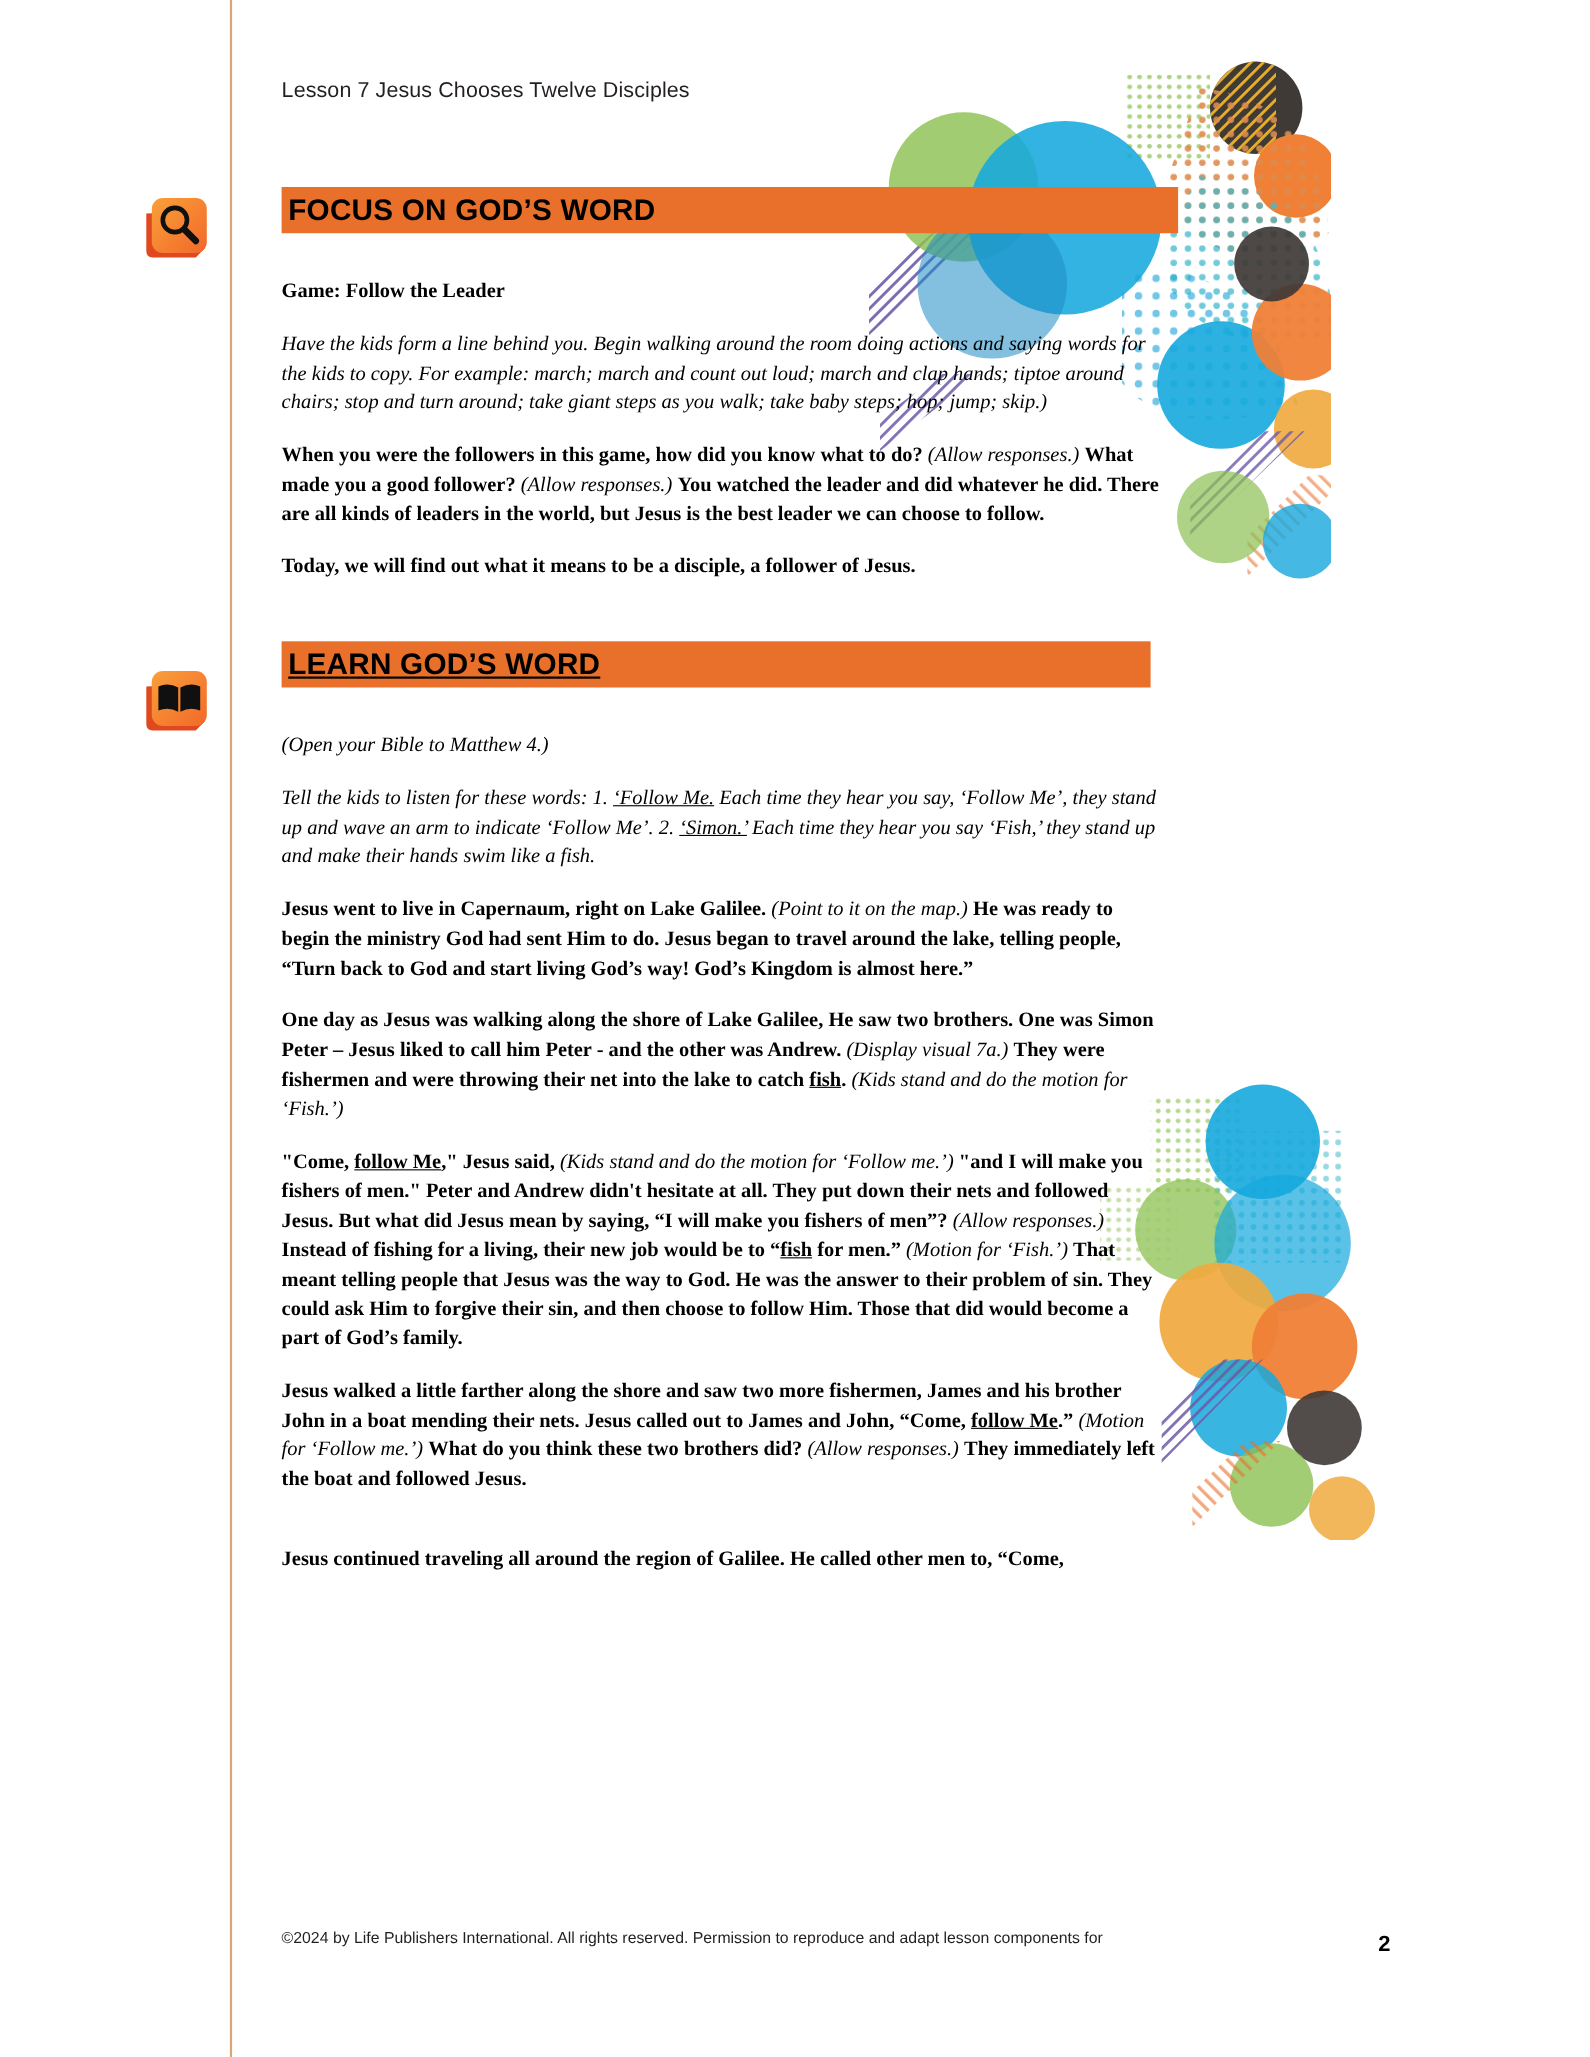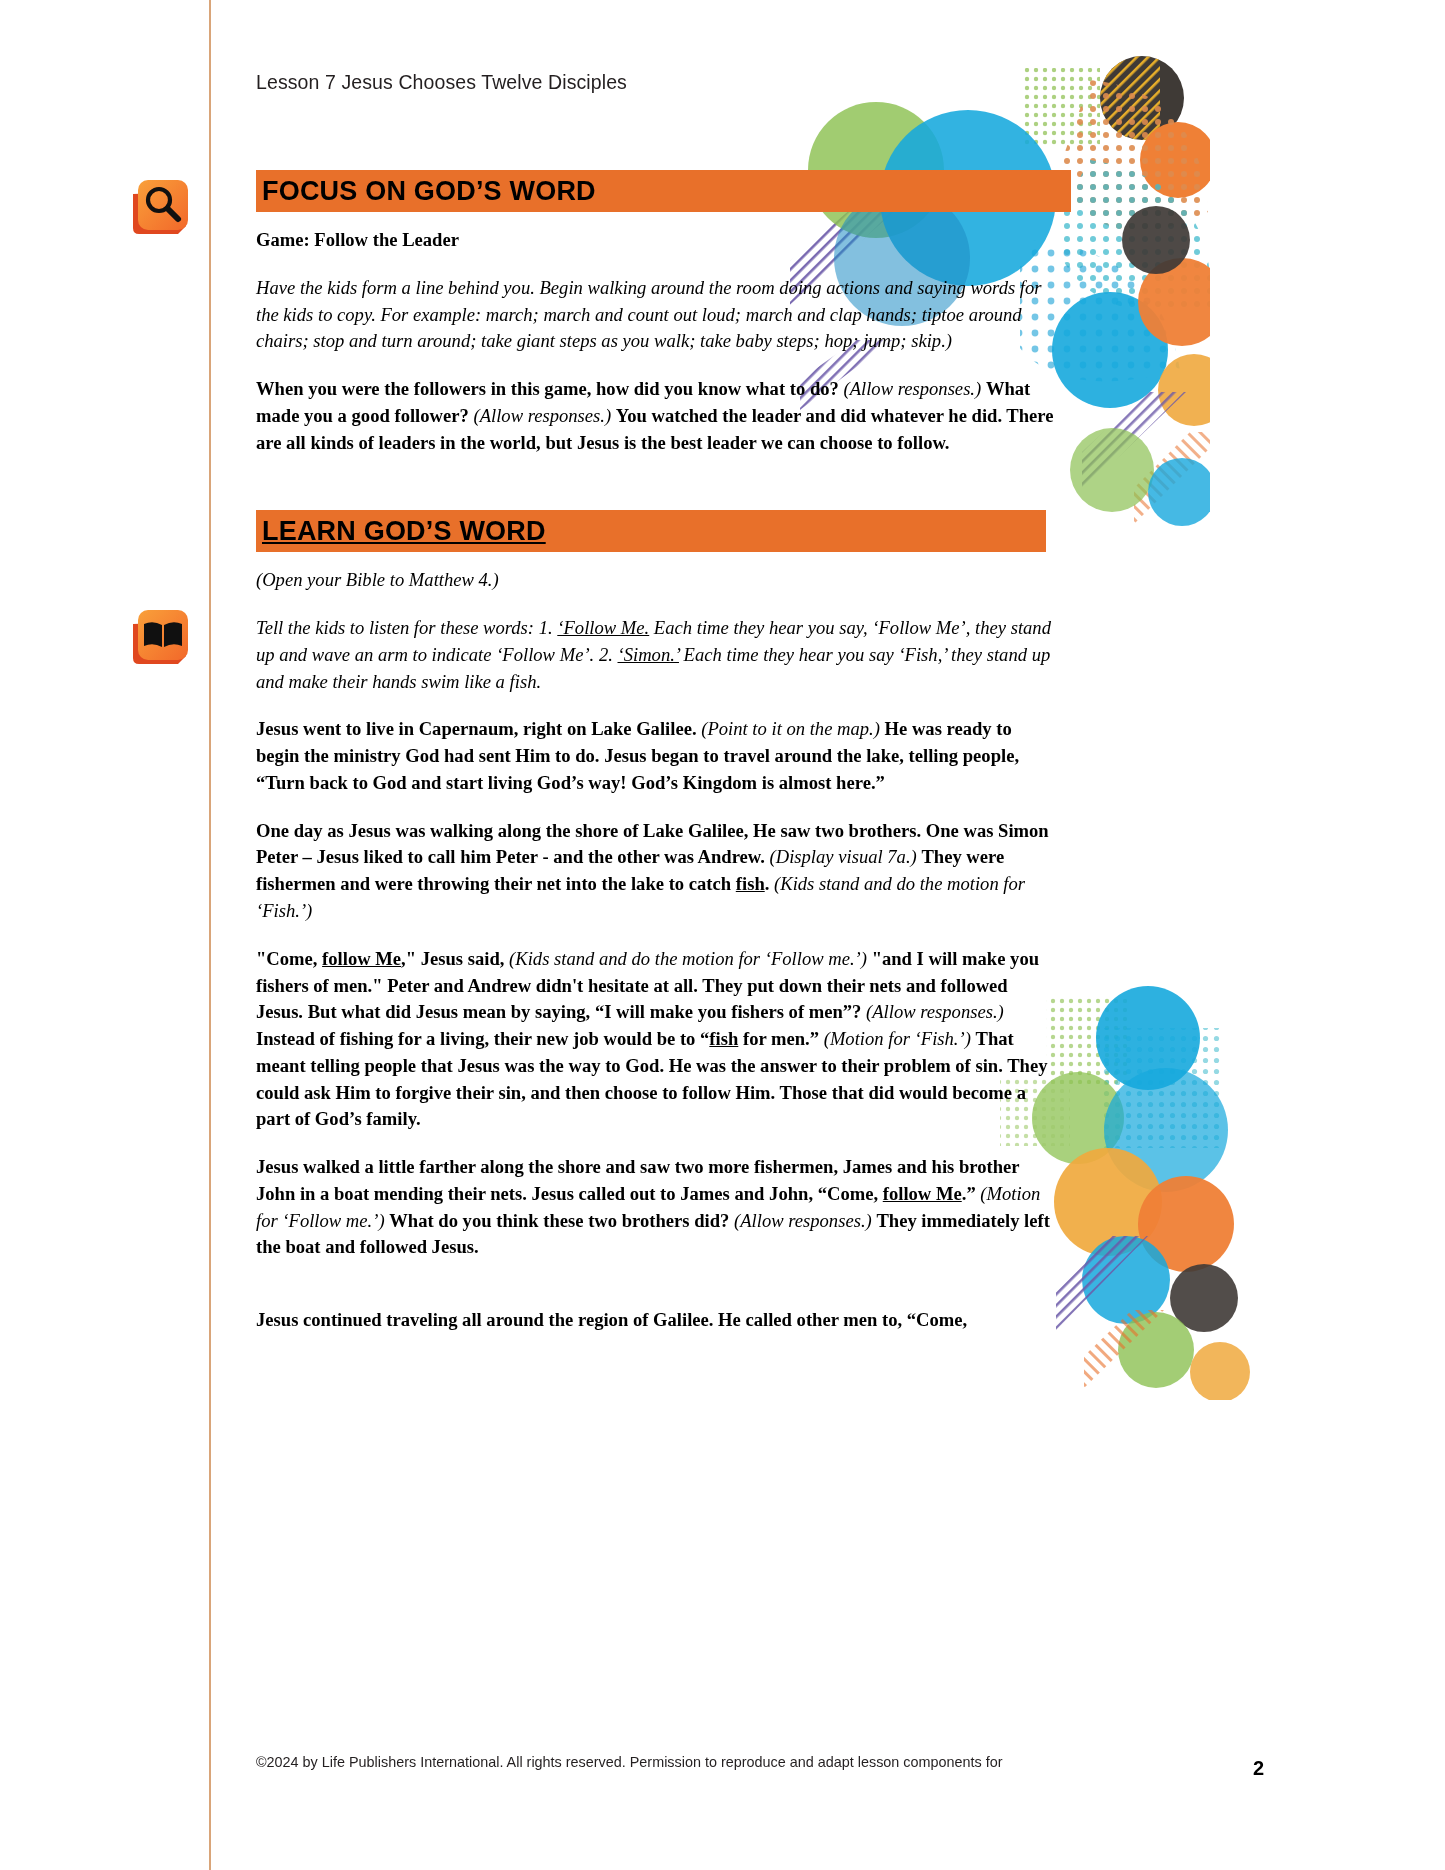--- a/index.html
+++ b/index.html
@@ -69,21 +69,21 @@
 
   
   .banner {
     position: relative;
     height: 42px;
     background: #e8702a;
     display: flex;
     align-items: center;
     padding-left: 6px;
     box-sizing: border-box;
-    margin-bottom: 15px;
+    margin-bottom: 40px;
   }
   .banner.wide { width: 815px; }
   .banner.wide2 { width: 790px; text-decoration: underline; }
   .banner-text {
     font-size: 27px;
     font-weight: bold;
     color: #000000;
     letter-spacing: .2px;
     white-space: nowrap;
     font-family: "Liberation Sans", sans-serif;
@@ -325,20 +325,23 @@
     </p>
 
     <p class="para">
       <span class="b">When you were the followers in this game, how did you know what to do?</span>
       <span class="i">(Allow responses.)</span>
       <span class="b">What made you a good follower?</span>
       <span class="i">(Allow responses.)</span>
       <span class="b">You watched the leader and did whatever he did. There are all kinds of leaders in the world, but Jesus is the best leader we can choose to follow.</span>
     </p>
 
+    <p class="para">
+      <span class="b">Today, we will find out what it means to be a disciple, a follower of Jesus.</span>
+    </p>
 
     <div class="banner wide2" style="margin-top:54px">
       <span class="banner-text">LEARN GOD’S WORD</span>
     </div>
 
     <p class="para">
       <span class="i">(Open your Bible to Matthew 4.)</span>
     </p>
 
     <p class="para i">

